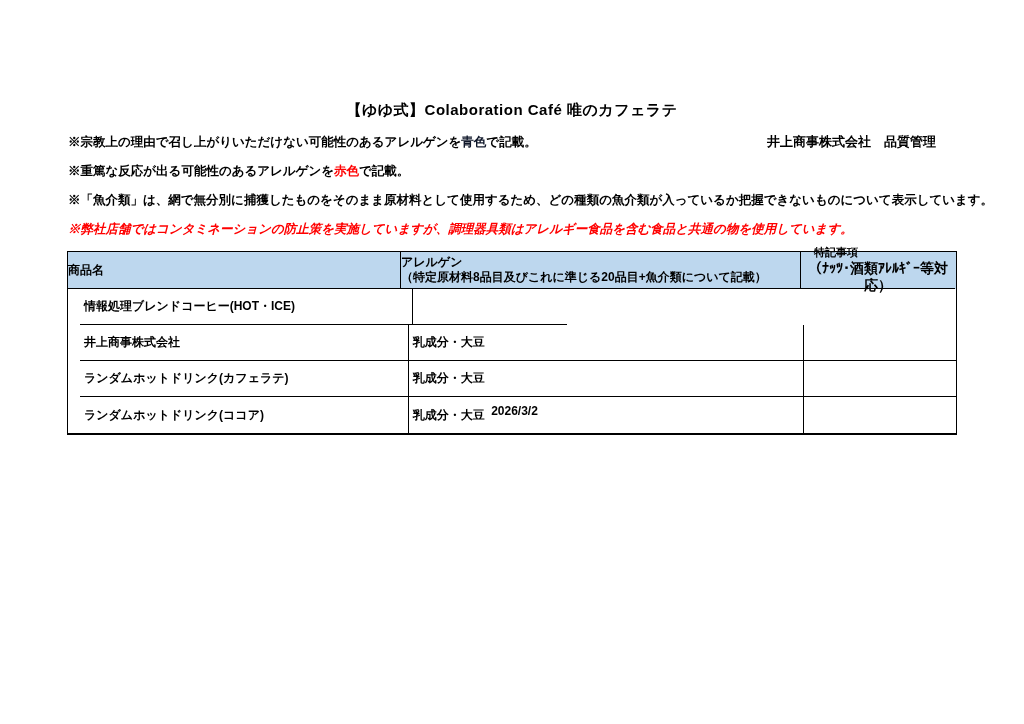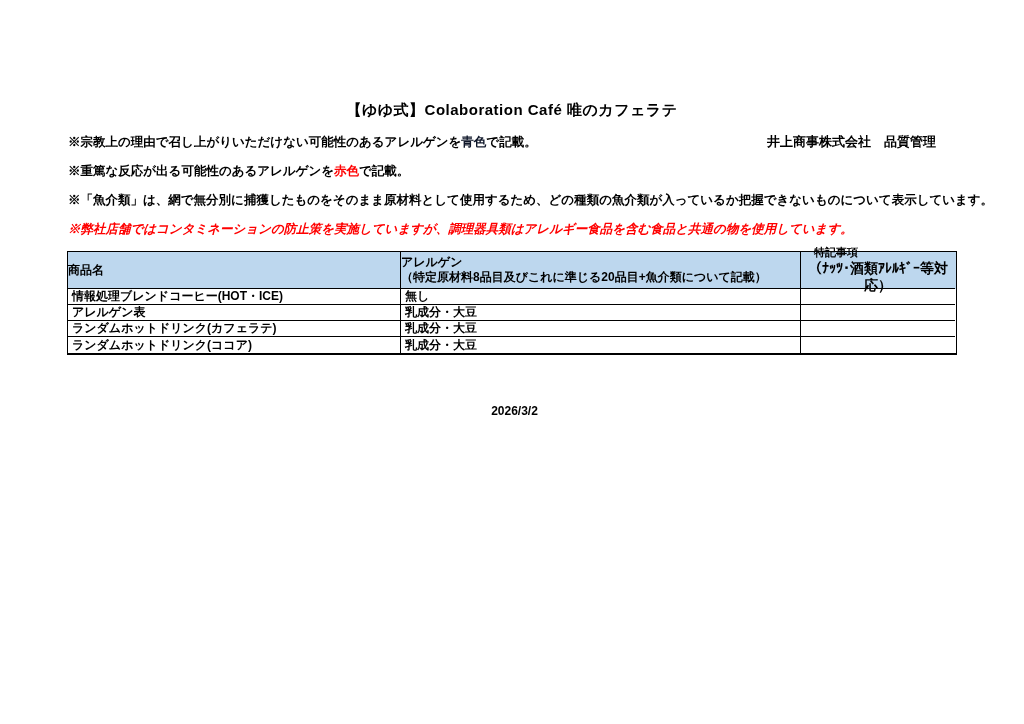--- a/index.html
+++ b/index.html
@@ -49,21 +49,21 @@
     top: 251px;
     left: 67px;
     width: 890px;
     border: 1.5px solid #000;
     border-bottom-width: 2px;
     box-sizing: border-box;
     background: #fff;
   }
   .t-row { display: flex; }
   .t-row.header { height: 37px; background: #BDD7EE; }
-  .t-row.body-row { height: 16px; }
+  .t-row.body-row { height: 36px; margin-left: 12px; }
   .cell {
     box-sizing: border-box;
     border-right: 1px solid #000;
     border-bottom: 1px solid #000;
   }
   .c0 { width: 333px; }
   .c1 { width: 400px; }
   .c2 { width: 154px; border-right: none; }
   .t-row.last .cell { border-bottom: none; }
   .header .cell {
@@ -128,26 +128,25 @@
       <div class="h-sub">（特定原材料8品目及びこれに準じる20品目+魚介類について記載）</div>
     </div>
     <div class="cell c2">
       <div class="h-label">特記事項</div>
       <div class="h-sub">（ﾅｯﾂ･酒類ｱﾚﾙｷﾞｰ等対応）</div>
     </div>
   </div>
 
   <div class="t-row body-row">
     <div class="cell c0">情報処理ブレンドコーヒー(HOT・ICE)</div>
-    <div class="cell c1">無し</div>
     <div class="cell c2"></div>
   </div>
 
   <div class="t-row body-row">
-    <div class="cell c0">アレルゲン表</div>
+    <div class="cell c0">井上商事株式会社</div>
     <div class="cell c1">乳成分・大豆</div>
     <div class="cell c2"></div>
   </div>
 
   <div class="t-row body-row">
     <div class="cell c0">ランダムホットドリンク(カフェラテ)</div>
     <div class="cell c1">乳成分・大豆</div>
     <div class="cell c2"></div>
   </div>
 

